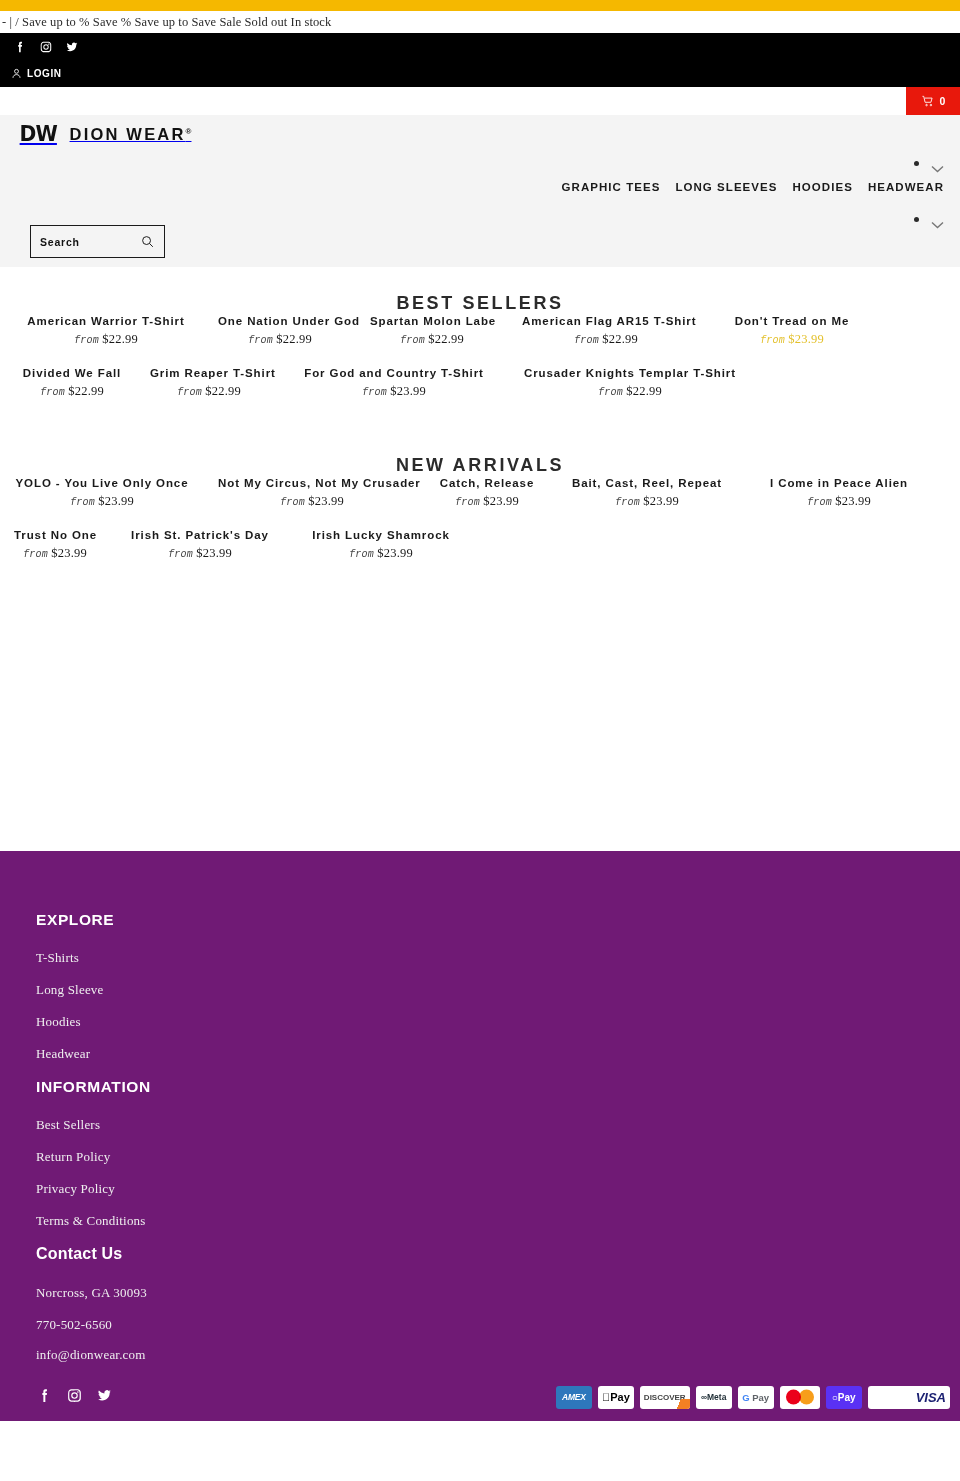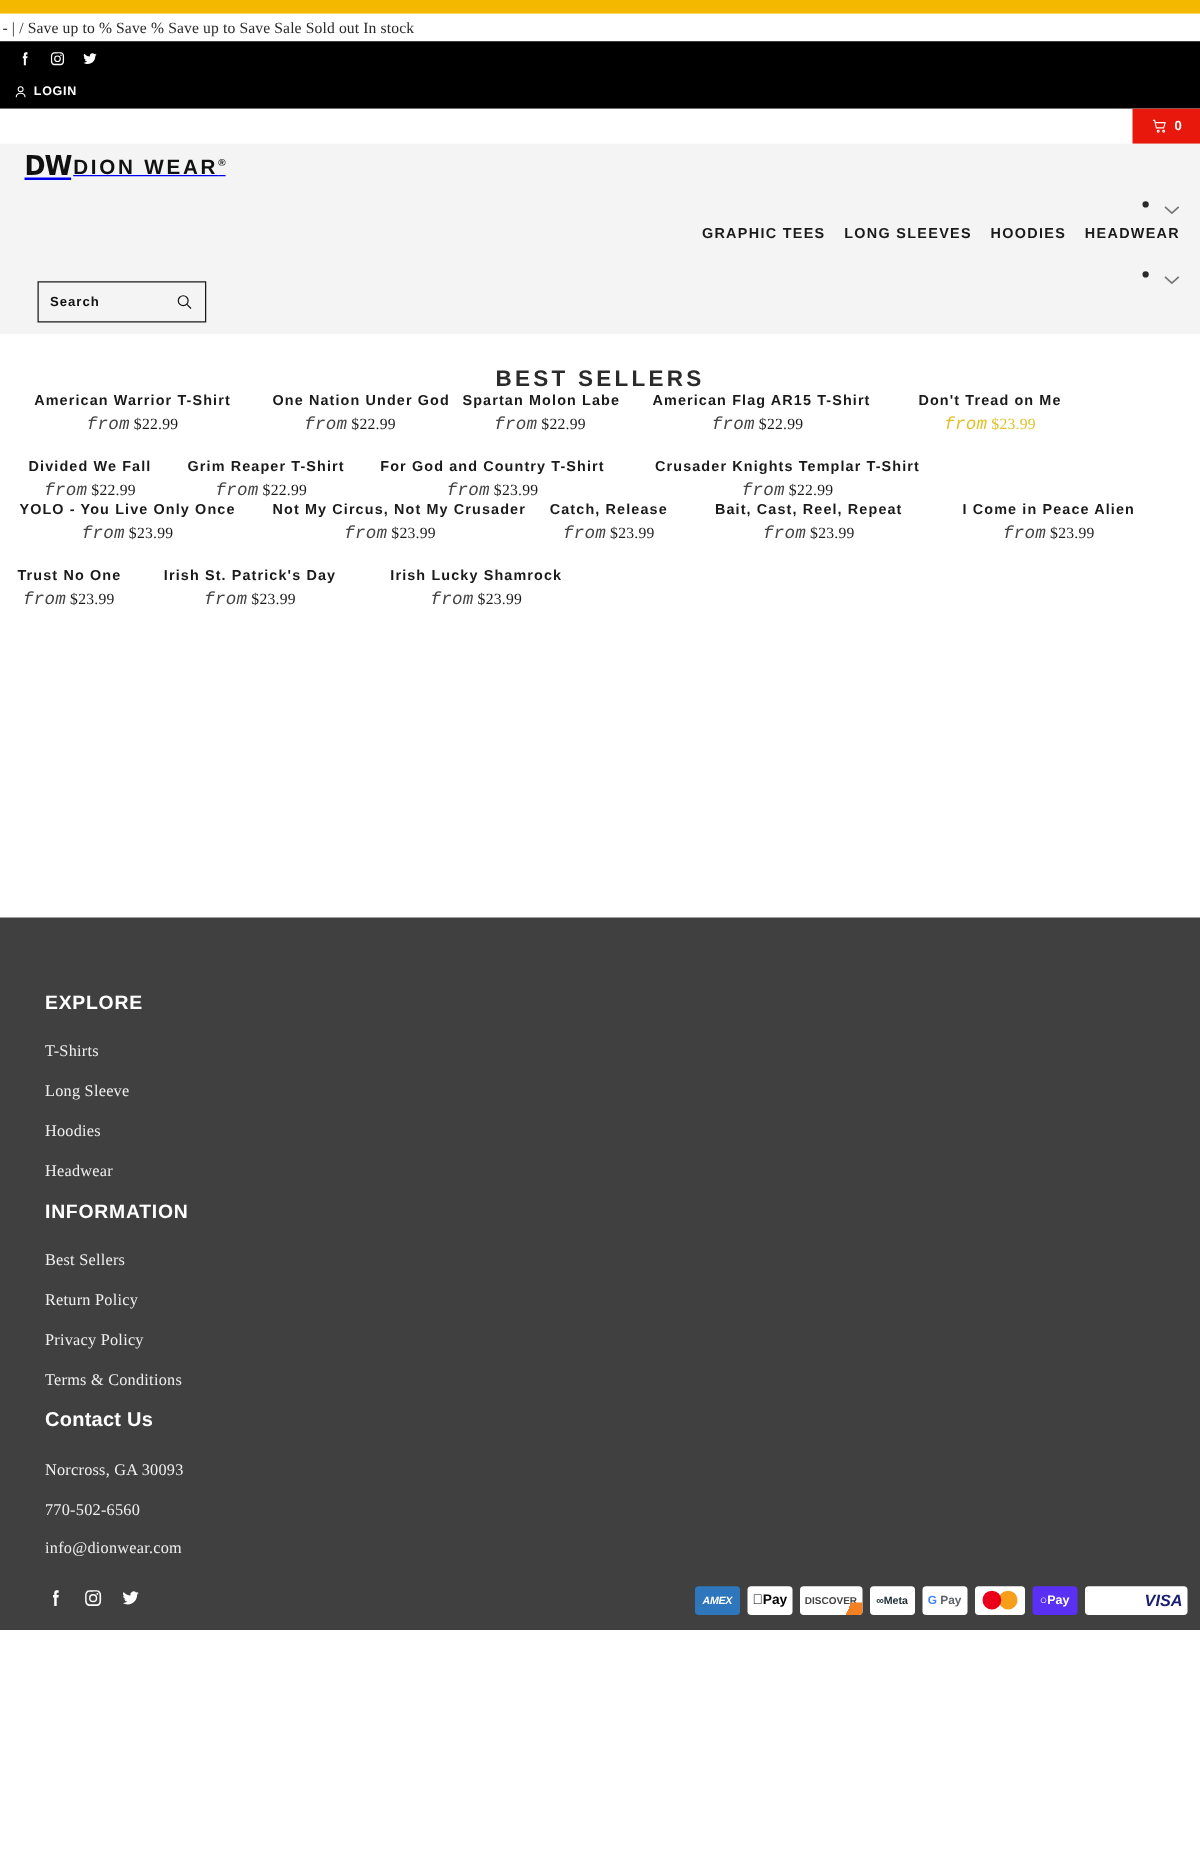--- a/index.html
+++ b/index.html
@@ -80,20 +80,21 @@
   .header {
     background: #f4f4f4;
     height: 152px;
     position: relative;
   }
   .logo {
     position: absolute;
     left: 18px; top: 8px;
     display: flex;
     align-items: flex-start;
+    gap: 11px;
   }
   .logo-mark {
     font-family: "DejaVu Sans", sans-serif;
     font-size: 22px;
     font-weight: 700;
     letter-spacing: -1px;
     color: #111;
     line-height: 1;
     transform: scaleX(.92);
   }
@@ -189,38 +190,39 @@
   }
   .product .pprice {
     margin-top: 3px;
     font-family: "Liberation Serif", serif;
     font-size: 12.5px;
     color: #1a1a1a;
     letter-spacing: .2px;
   }
   .product .pprice .from {
     font-style: italic;
-    font-size: 14px;
+    font-size: 10px;
     font-family: "Liberation Mono", monospace;
     color: #444;
   }
   .product .pprice.sale { color: #e3c02c; }
   .product .pprice.sale .from { color: #e3c02c; }
 
   .row-gap { height: 19px; }
 
   .spacer { height: 236px; }
 
   
   .footer {
-    background: #404040;
+    background: #701a75;
     color: #fff;
     padding: 60px 0 0 0;
     min-height: 570px;
     position: relative;
+    margin-top: 44px;
   }
   .footer-inner { padding-left: 36px; }
   .f-head {
     font-size: 15.5px;
     font-weight: 700;
     letter-spacing: .6px;
     color: #fff;
     margin-bottom: 21px;
   }
   .f-head.contact { font-size: 16px; letter-spacing: .2px; }
@@ -425,20 +427,21 @@
         <div class="pname">For God and Country T-Shirt</div>
         <div class="pprice"><span class="from">from</span> <span>$23.99</span></div>
       </div>
       <div class="product" style="width:248px;">
         <div class="pname">Crusader Knights Templar T-Shirt</div>
         <div class="pprice"><span class="from">from</span> <span>$22.99</span></div>
       </div>
     </div>
   </div>
 
+  <h2 class="section-title na">NEW ARRIVALS</h2>
   <div class="product-rows">
     <div class="product-row" style="padding-left:0px;">
       <div class="product" style="width:204px;">
         <div class="pname">YOLO - You Live Only Once</div>
         <div class="pprice"><span class="from">from</span> <span>$23.99</span></div>
       </div>
       <div class="product" style="width:216px;">
         <div class="pname">Not My Circus, Not My Crusader</div>
         <div class="pprice"><span class="from">from</span> <span>$23.99</span></div>
       </div>

